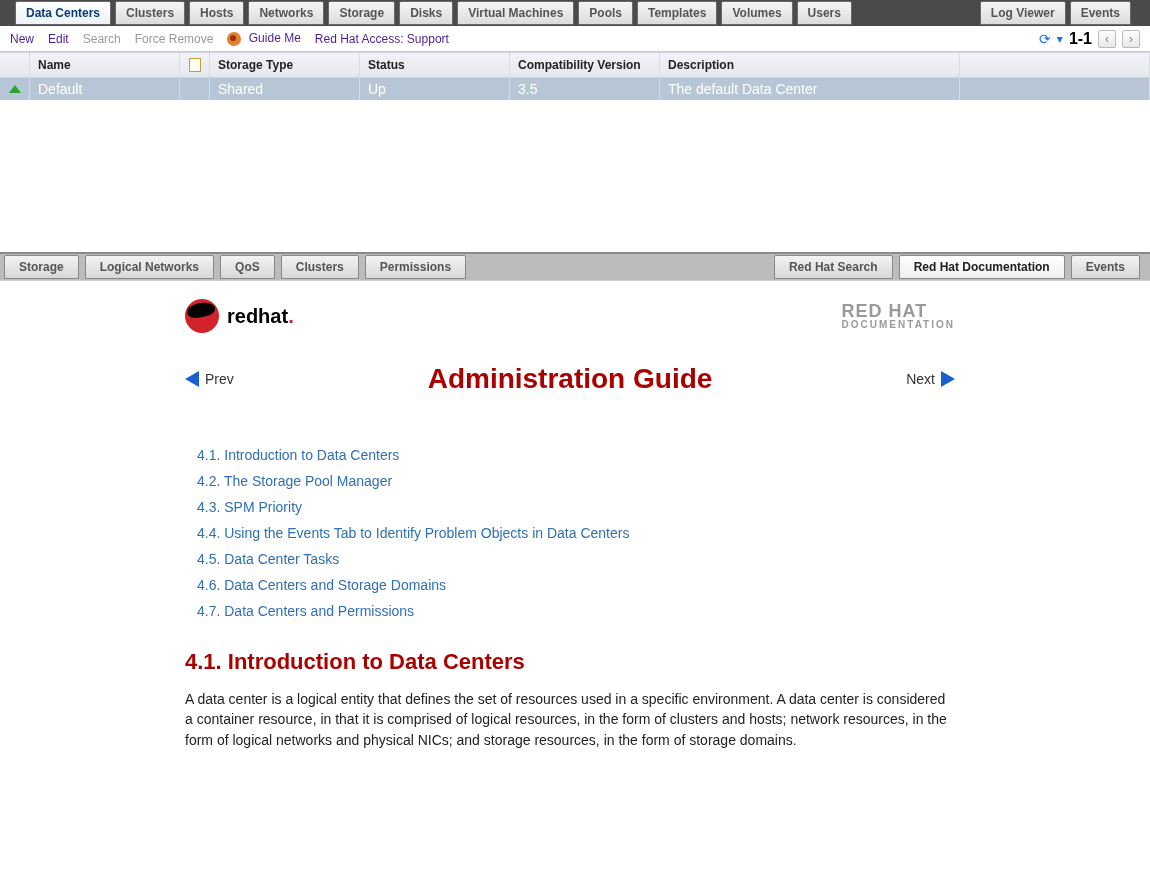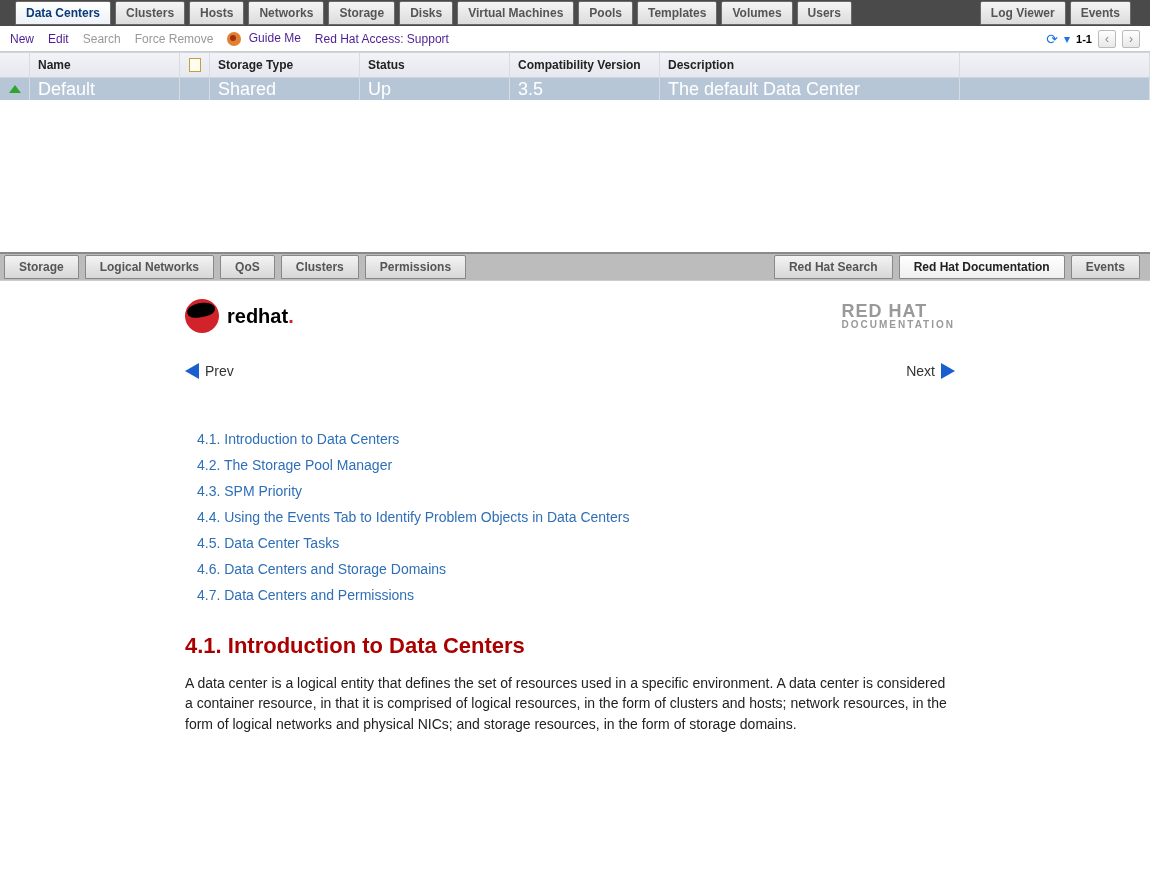--- a/index.html
+++ b/index.html
@@ -45,21 +45,21 @@
     align-items: center;
     padding: 0 10px;
     font-size: 12px;
   }
   .toolbar a { color: #4c1d95; margin-right: 14px; text-decoration: none; cursor: pointer; }
   .toolbar a.disabled { color: #999; cursor: default; }
   .toolbar .guide-icon { display:inline-block; width:14px; height:14px; background:#e08030; border-radius:50%; margin-right:4px; vertical-align:middle; position:relative; }
   .toolbar .guide-icon::after{content:""; position:absolute; left:3px; top:3px; width:6px; height:6px; background:#a03010; border-radius:50%;}
   .toolbar .right { margin-left: auto; display:flex; align-items:center; gap:6px; }
   .toolbar .refresh { color:#1a73e8; font-size:14px; cursor:pointer; }
-  .toolbar .pager-label { font-weight:bold; font-size:11px; }
+  .toolbar .pager-label { font-weight:bold; font-size:16px; }
   .toolbar .pager-btn { border:1px solid #bbb; width:18px; height:18px; display:flex; align-items:center; justify-content:center; background:linear-gradient(#fefefe,#e8e8e8); color:#888; cursor:pointer; border-radius:2px; }
   
   .grid-header {
     background: linear-gradient(#f1f3f7,#e5e8ee);
     border-top: 1px solid #cfd4de;
     border-bottom: 1px solid #cfd4de;
     display: flex;
     height: 26px;
     align-items: center;
     font-weight: bold;
@@ -80,21 +80,21 @@
   .col-type { width: 150px; }
   .col-status { width: 150px; }
   .col-compat { width: 150px; }
   .col-desc { width: 300px; }
   .col-last { flex:1; border-right:none; }
   .grid-body { height: 174px; background:#fff; }
   .grid-row {
     display:flex;
     height: 22px;
     align-items:center;
-    font-size:18px;
+    font-size:14px;
   }
   .grid-row.selected {
     background: #b7c6d7;
     color: #fff;
   }
   .tri-up {
     width:0;height:0;border-left:6px solid transparent;border-right:6px solid transparent;border-bottom:8px solid #2ea52e;
   }
   .file-icon { width:12px; height:14px; background:#fffdf0; border:1px solid #c0a040; }
   
@@ -303,20 +303,21 @@
         <div class="doc-stamp">
           <div>RED HAT</div>
           <div class="sub">DOCUMENTATION</div>
         </div>
       </div>
       <div class="doc-navrow">
         <div class="navlink">
           <div class="arrow-left"></div>
           <span>Prev</span>
         </div>
+        <div class="doc-title">Administration Guide</div>
         <div class="navlink">
           <span>Next</span>
           <div class="arrow-right"></div>
         </div>
       </div>
       <ul class="toc">
         <li><a>4.1. Introduction to Data Centers</a></li>
         <li><a>4.2. The Storage Pool Manager</a></li>
         <li><a>4.3. SPM Priority</a></li>
         <li><a>4.4. Using the Events Tab to Identify Problem Objects in Data Centers</a></li>

